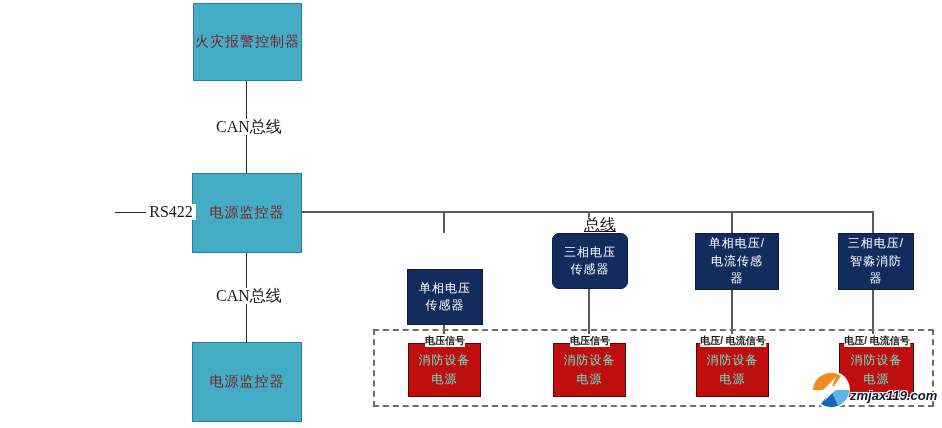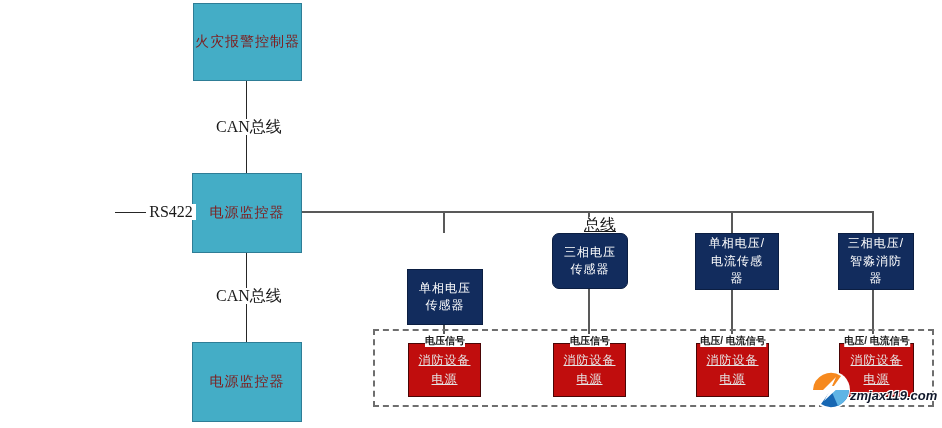--- a/index.html
+++ b/index.html
@@ -16,21 +16,21 @@
   body{font-family:"Liberation Sans", sans-serif;}
   #canvas{position:relative;width:942px;height:428px;background:#fff;overflow:hidden;}
 
   .node{position:absolute;box-sizing:border-box;display:flex;align-items:center;justify-content:center;
         text-align:center;white-space:pre-line;}
   .box-lb{background:var(--light-blue);border:1px solid var(--light-blue-border);
           color:#7f1d1d;font-size:14px;letter-spacing:1px;}
   .box-navy{background:var(--navy);border:1px solid var(--navy-border);
           color:#fff;font-size:12px;line-height:1.45;letter-spacing:1px;}
   .box-red{background:var(--red);border:1px solid var(--red-border);
-          color:#e5e5e5;font-size:12px;line-height:1.6;letter-spacing:1px;text-decoration:underline;}
+          color:#5eead4;font-size:12px;line-height:1.6;letter-spacing:1px;}
 
   .line{position:absolute;background:var(--line-dark);}
   .line-gray{background:var(--line-gray);}
 
   .edge-label{position:absolute;font-family:"Liberation Serif", serif;font-size:16px;color:#1a1a1a;
           background:#fff;text-align:center;line-height:16px;padding:0 2px;white-space:nowrap;}
   .sig-label{position:absolute;font-size:10px;font-weight:bold;color:#1a1a1a;background:#fff;
           text-align:center;line-height:13px;white-space:nowrap;transform:translateX(-50%);margin-top:27px;}
 
   .dashed-zone{position:absolute;left:373px;top:329px;width:561px;height:78px;

